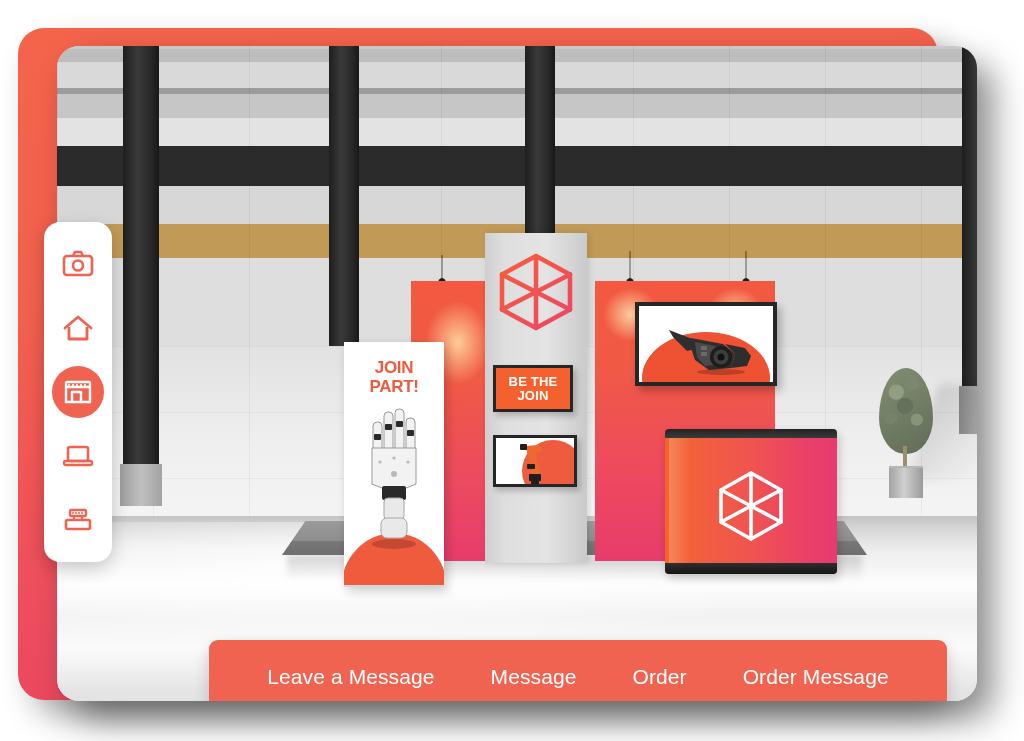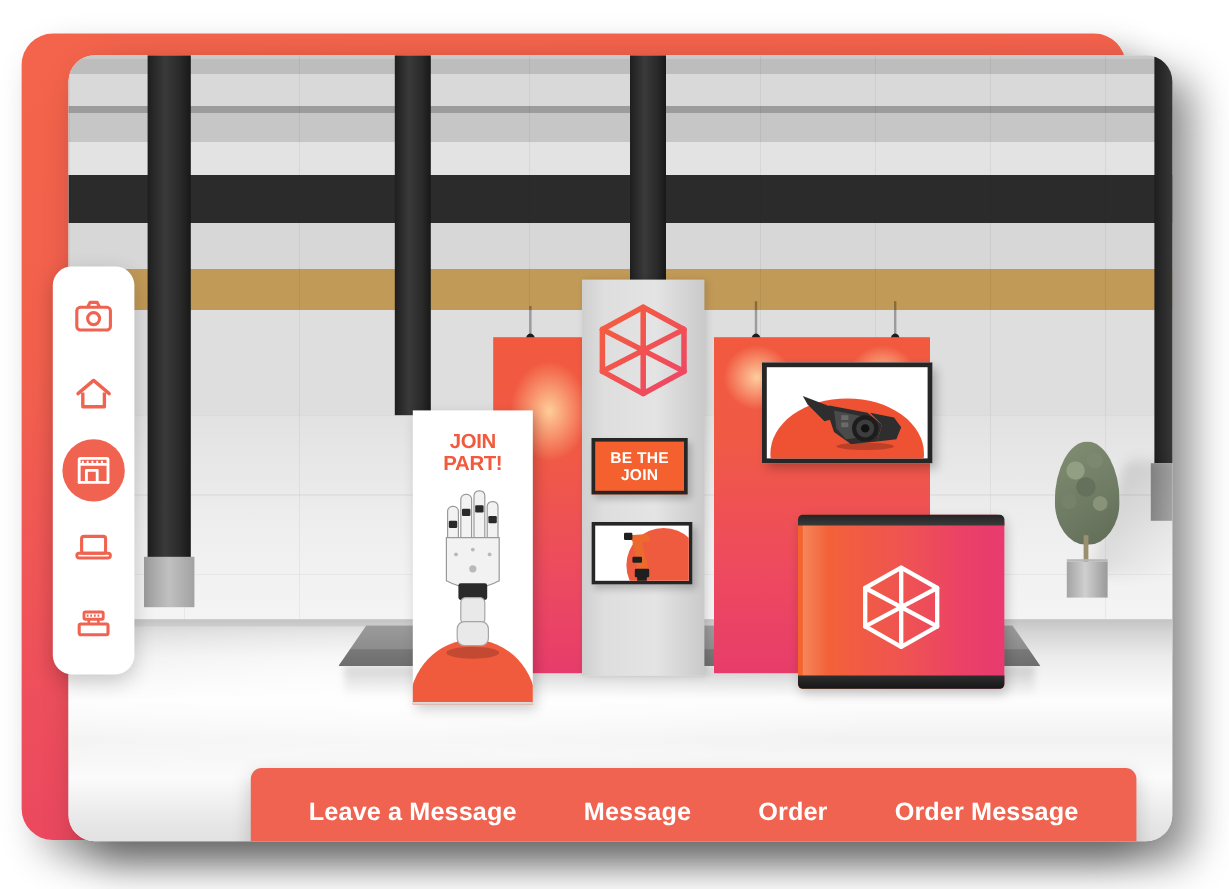--- a/index.html
+++ b/index.html
@@ -248,21 +248,21 @@
   .bottombar {
     position: absolute; left: 152px; top: 594px;
     width: 738px; height: 74px;
     background: #EF6350; border-radius: 9px;
     display: flex; align-items: center; justify-content: center;
     gap: 56px; padding: 0 54px;
     box-shadow: 0 6px 16px rgba(0,0,0,0.18);
     z-index: 30;
   }
   .bottombar .item {
-    color: #ffffff; font-weight: bold; font-size: 21px;
+    color: #ffffff; font-weight: normal; font-size: 21px;
     white-space: nowrap; cursor: pointer; letter-spacing: 0.1px;
   }
 
   
   .rollup {
     position: absolute; left: 287px; top: 296px;
     width: 100px; height: 245px; background: #ffffff;
     box-shadow: 3px 4px 10px rgba(0,0,0,0.20);
     overflow: hidden; z-index: 12;
   }

